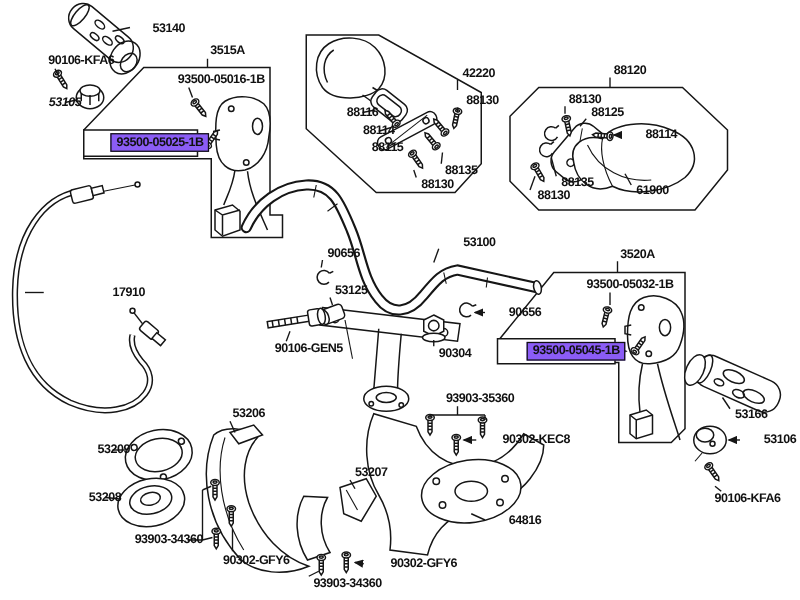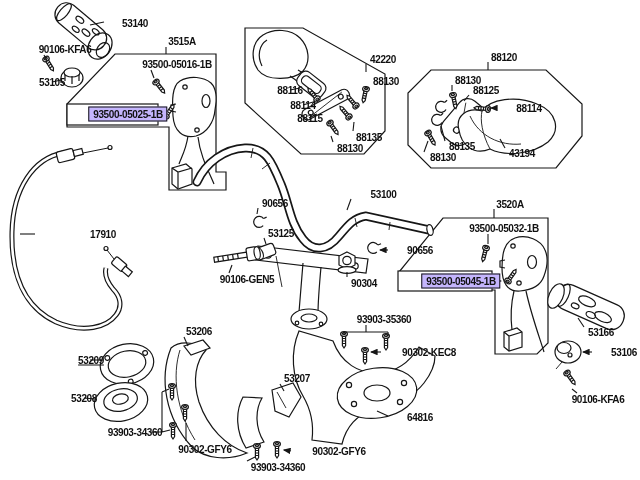--- a/index.html
+++ b/index.html
@@ -2,21 +2,21 @@
 <html><head>
 <meta charset="utf-8">
 <style>
   html,body{margin:0;padding:0;background:#fff;}
   .stage{position:relative;width:640px;height:480px;background:#ffffff;overflow:hidden;
          font-family:"Liberation Sans", sans-serif;}
   .stage svg{position:absolute;left:0;top:0;}
   #labels{position:absolute;left:16px;top:0;width:640px;height:380px;}
   .lbl{position:absolute;transform:translate(-50%,-50%);white-space:nowrap;
        font-weight:bold;font-size:10px;letter-spacing:-0.4px;color:#101010;}
-  .lbl.boxed{border:1.6px solid #101010;padding:1px 4px;background:#c4b5fd;}
+  .lbl.boxed{border:1.6px solid #101010;padding:1px 4px;background:#8b5cf6;}
 </style>
 </head>
 <body>
 
 <div class="stage">
 
 <svg width="640" height="480" viewBox="0 0 640 480" fill="none" stroke="#161616" stroke-width="1.2">
   <defs>
     <marker id="arr" markerWidth="7" markerHeight="6" refX="6" refY="3" orient="auto">
       <path d="M0,0 L7,3 L0,6 Z" fill="#161616" stroke="none"></path>
@@ -287,53 +287,53 @@
     <path d="M150,432 H162 M162,432 V392 M162,392 L169,389 M162,432 L170,430"></path>
     <path d="M186,441 V423"></path>
     <path d="M291,451 L284,450" marker-end="url(#arr)"></path>
     <path d="M247,461 L255,457"></path>
   </g>
 </svg>
 
 <div id="labels">
       <div class="lbl" style="left: 119px; top: 23px;">53140</div>
       <div class="lbl" style="left: 49px; top: 49px;">90106-KFA6</div>
-      <div class="lbl" style="left: 36px; top: 82px;">53105</div>
+      <div class="lbl" style="left: 36px; top: 82px; font-style: italic;">53105</div>
       <div class="lbl" style="left: 166px; top: 41px;">3515A</div>
       <div class="lbl" style="left: 161px; top: 64px;">93500-05016-1B</div>
       <div class="lbl boxed" style="left: 112px; top: 114px;">93500-05025-1B</div>
       <div class="lbl" style="left: 367px; top: 59px;">42220</div>
       <div class="lbl" style="left: 370px; top: 81px;">88130</div>
       <div class="lbl" style="left: 274px; top: 90px;">88116</div>
       <div class="lbl" style="left: 287px; top: 105px;">88114</div>
       <div class="lbl" style="left: 294px; top: 118px;">88115</div>
       <div class="lbl" style="left: 353px; top: 137px;">88135</div>
       <div class="lbl" style="left: 334px; top: 148px;">88130</div>
       <div class="lbl" style="left: 488px; top: 57px;">88120</div>
       <div class="lbl" style="left: 452px; top: 80px;">88130</div>
       <div class="lbl" style="left: 470px; top: 90px;">88125</div>
       <div class="lbl" style="left: 513px; top: 108px;">88114</div>
       <div class="lbl" style="left: 446px; top: 146px;">88135</div>
       <div class="lbl" style="left: 427px; top: 157px;">88130</div>
-      <div class="lbl" style="left: 506px; top: 153px;">43194</div>
+      <div class="lbl" style="left: 506px; top: 153px;">61900</div>
       <div class="lbl" style="left: 51px; top: 234px; margin-left: 36px;">17910</div>
       <div class="lbl" style="left: 353px; top: 194px; padding-left: 29px;">53100</div>
       <div class="lbl" style="left: 259px; top: 203px;">90656</div>
       <div class="lbl" style="left: 265px; top: 233px;">53125</div>
       <div class="lbl" style="left: 231px; top: 279px;">90106-GEN5</div>
       <div class="lbl" style="left: 348px; top: 283px;">90304</div>
       <div class="lbl" style="left: 404px; top: 250px;">90656</div>
       <div class="lbl" style="left: 494px; top: 204px;">3520A</div>
       <div class="lbl" style="left: 488px; top: 228px;">93500-05032-1B</div>
       <div class="lbl boxed" style="left: 445px; top: 281px;">93500-05045-1B</div>
       <div class="lbl" style="left: 585px; top: 332px;">53166</div>
       <div class="lbl" style="left: 608px; top: 352px;">53106</div>
       <div class="lbl" style="left: 582px; top: 399px;">90106-KFA6</div>
       <div class="lbl" style="left: 183px; top: 331px;">53206</div>
-      <div class="lbl" style="left: 75px; top: 360px; text-decoration: underline;">53209</div>
+      <div class="lbl" style="left: 75px; top: 360px;">53209</div>
       <div class="lbl" style="left: 68px; top: 398px;">53208</div>
       <div class="lbl" style="left: 368px; top: 319px;">93903-35360</div>
       <div class="lbl" style="left: 413px; top: 352px;">90302-KEC8</div>
       <div class="lbl" style="left: 281px; top: 378px;">53207</div>
       <div class="lbl" style="left: 404px; top: 417px;">64816</div>
       <div class="lbl" style="left: 119px; top: 432px;">93903-34360</div>
       <div class="lbl" style="left: 189px; top: 449px;">90302-GFY6</div>
       <div class="lbl" style="left: 323px; top: 451px;">90302-GFY6</div>
       <div class="lbl" style="left: 262px; top: 467px;">93903-34360</div>
     </div>

